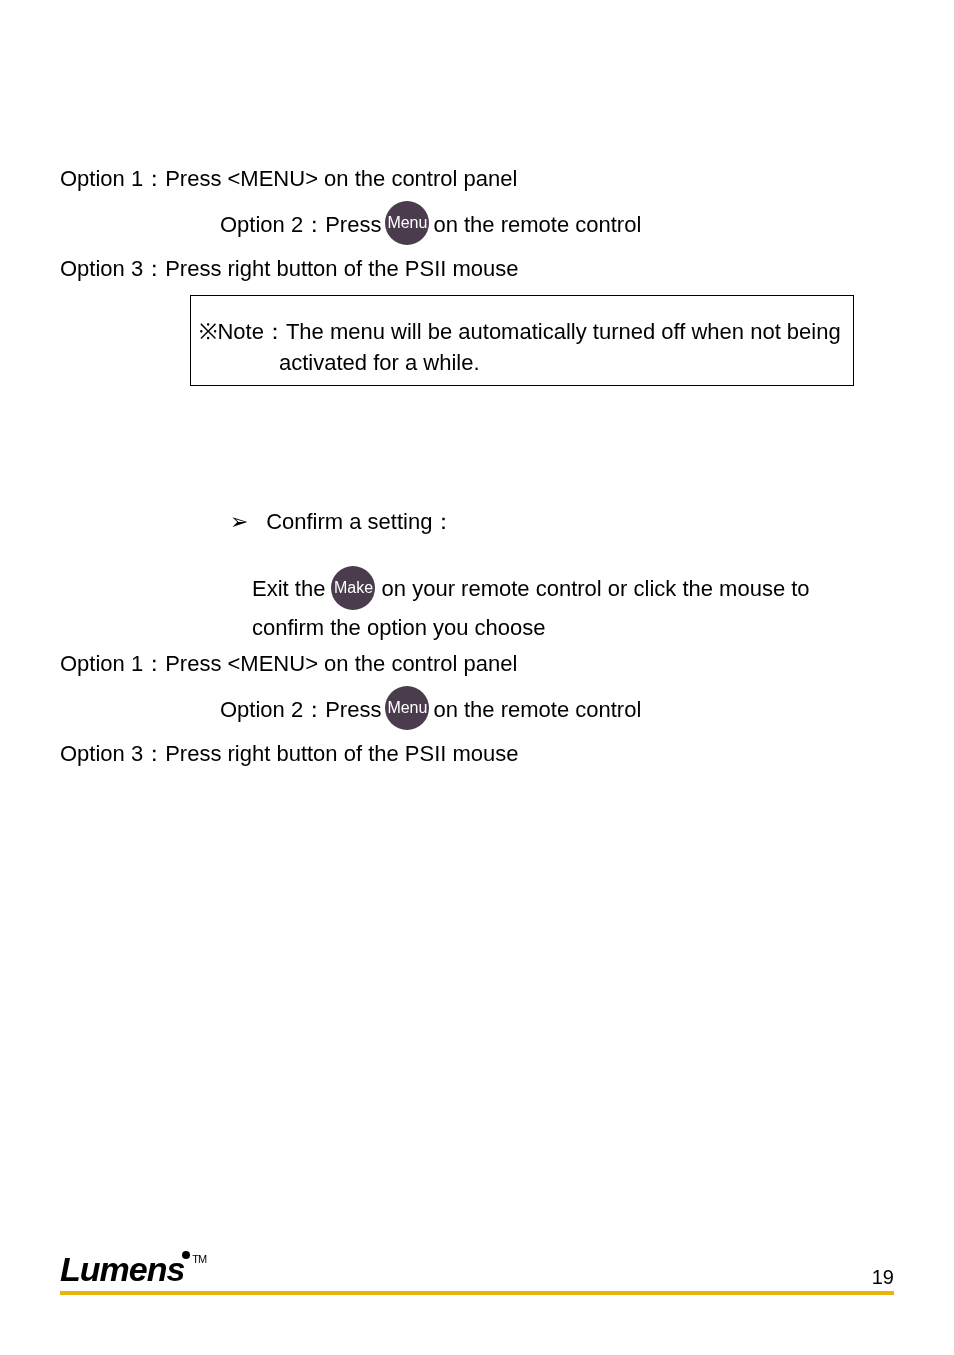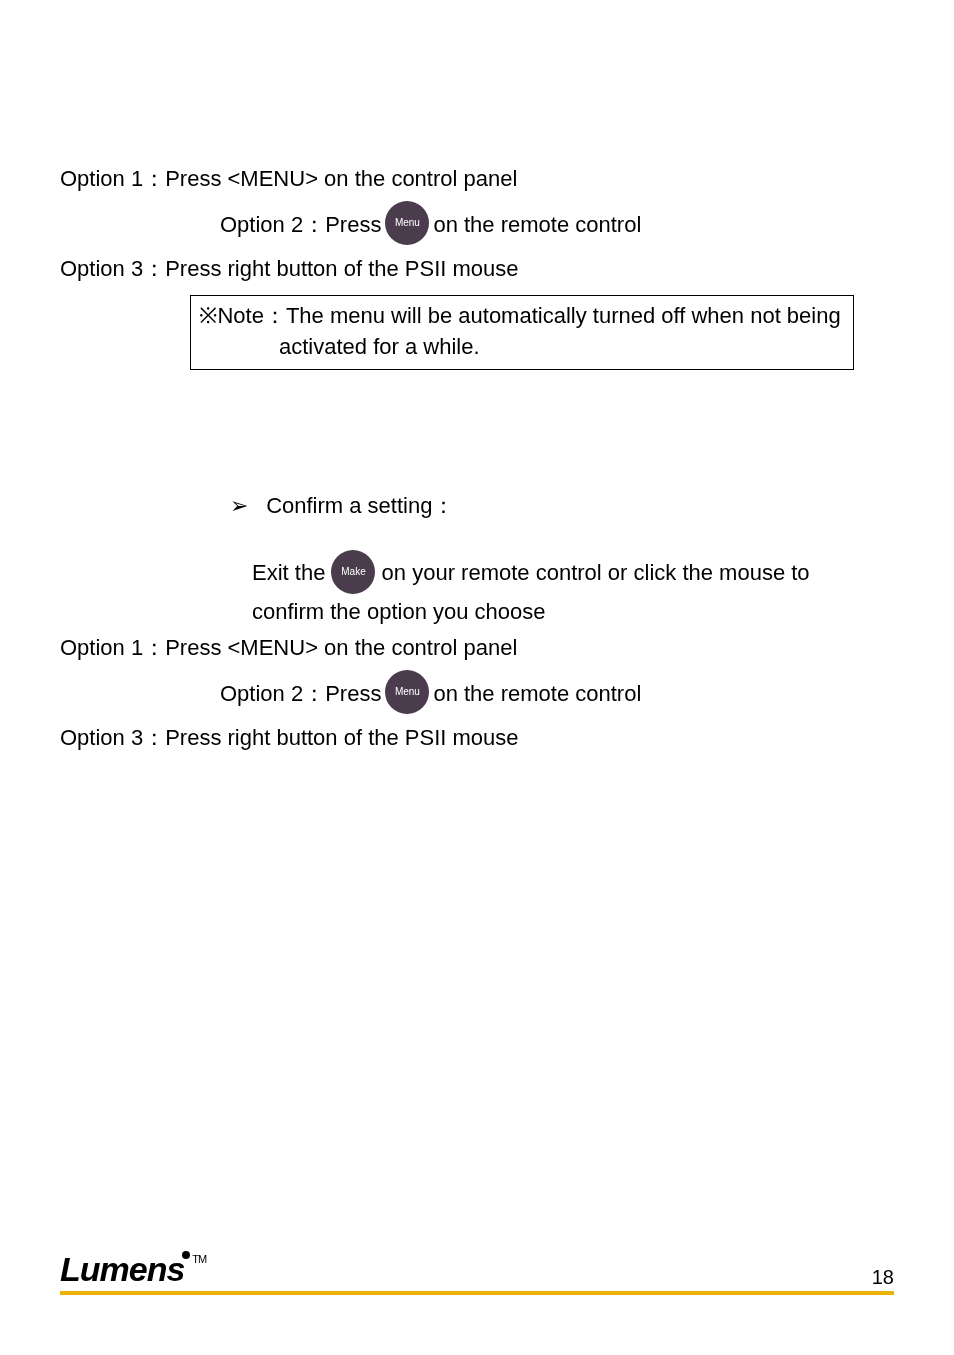--- a/index.html
+++ b/index.html
@@ -35,21 +35,21 @@
   .indent {
     margin-top: 6px;
   }
   .para {
     margin-left: 160px;
     margin-right: 40px;
   }
   .note-box {
     border: 1px solid #000;
     margin: 10px 40px 12px 130px;
-    padding: 4px 8px 6px 8px;
+    padding: 20px 8px 6px 8px;
   }
   .note-inner {
     padding-left: 0;
   }
   .note-first {
     display: inline;
   }
   .note-cont {
     margin-left: 80px;
   }
@@ -69,21 +69,21 @@
     margin-right: 40px;
     margin-top: 30px;
   }
   .round-btn {
     display: inline-block;
     width: 44px;
     height: 44px;
     border-radius: 50%;
     background: #4a3b4d;
     color: #fff;
-    font-size: 10px;
+    font-size: 16px;
     line-height: 44px;
     text-align: center;
     vertical-align: middle;
     position: relative;
     top: -2px;
     font-family: Arial, sans-serif;
   }
   .btn-line {
     margin-left: 160px;
     margin-top: 8px;
@@ -182,14 +182,14 @@
   </div>
 
   <div class="indent">Option 3：Press right button of the PSII mouse</div>
 
 </div>
 
 <div class="footer">
   <span class="logo">
     <span>Lumens</span><span class="logo-dot"></span><span class="logo-tm">TM</span>
   </span>
-  <span class="page-num">18</span>
+  <span class="page-num">19</span>
 </div>
 
 </body></html>

